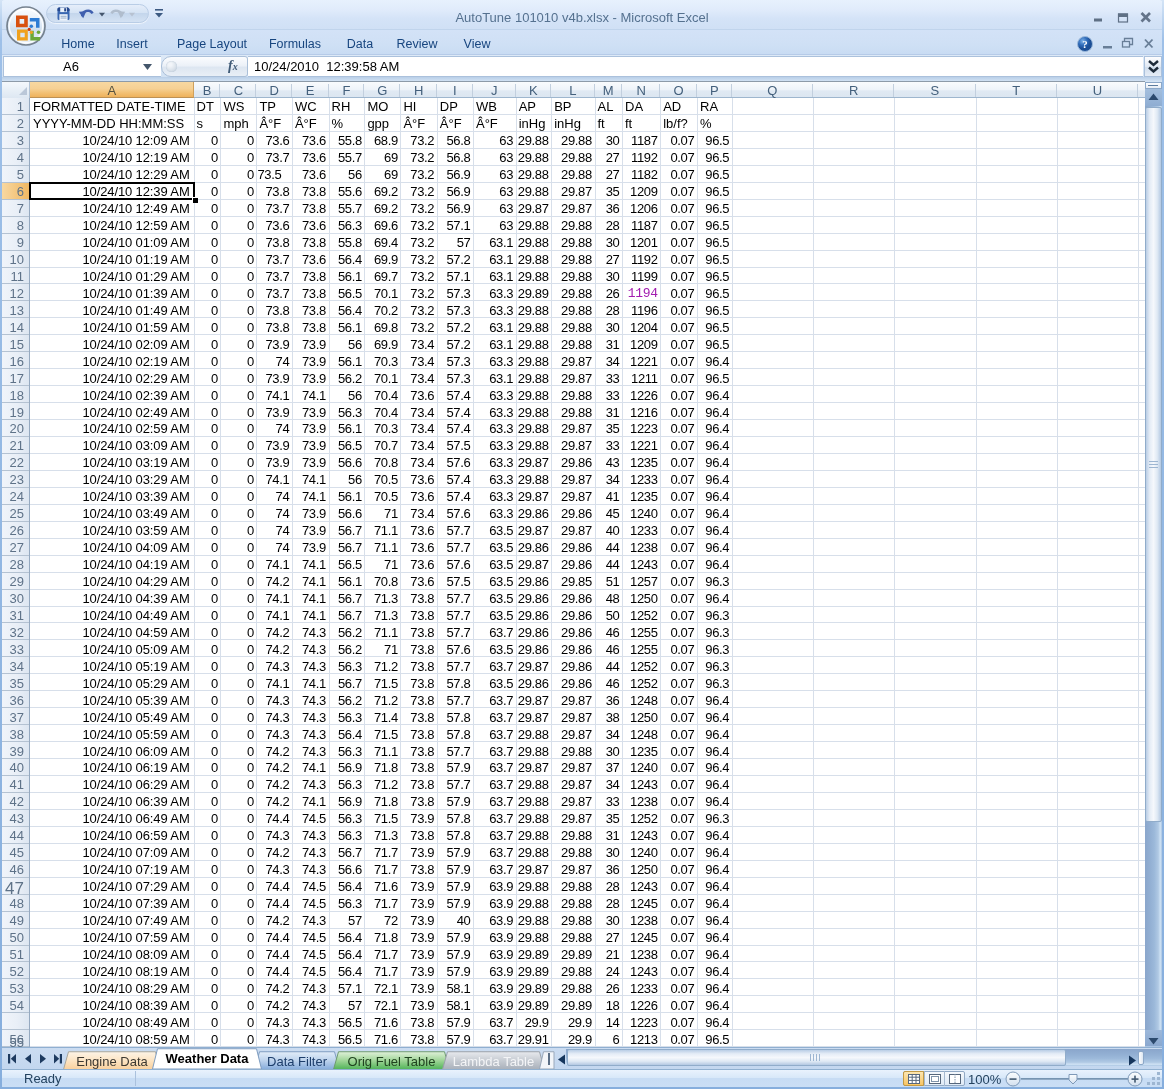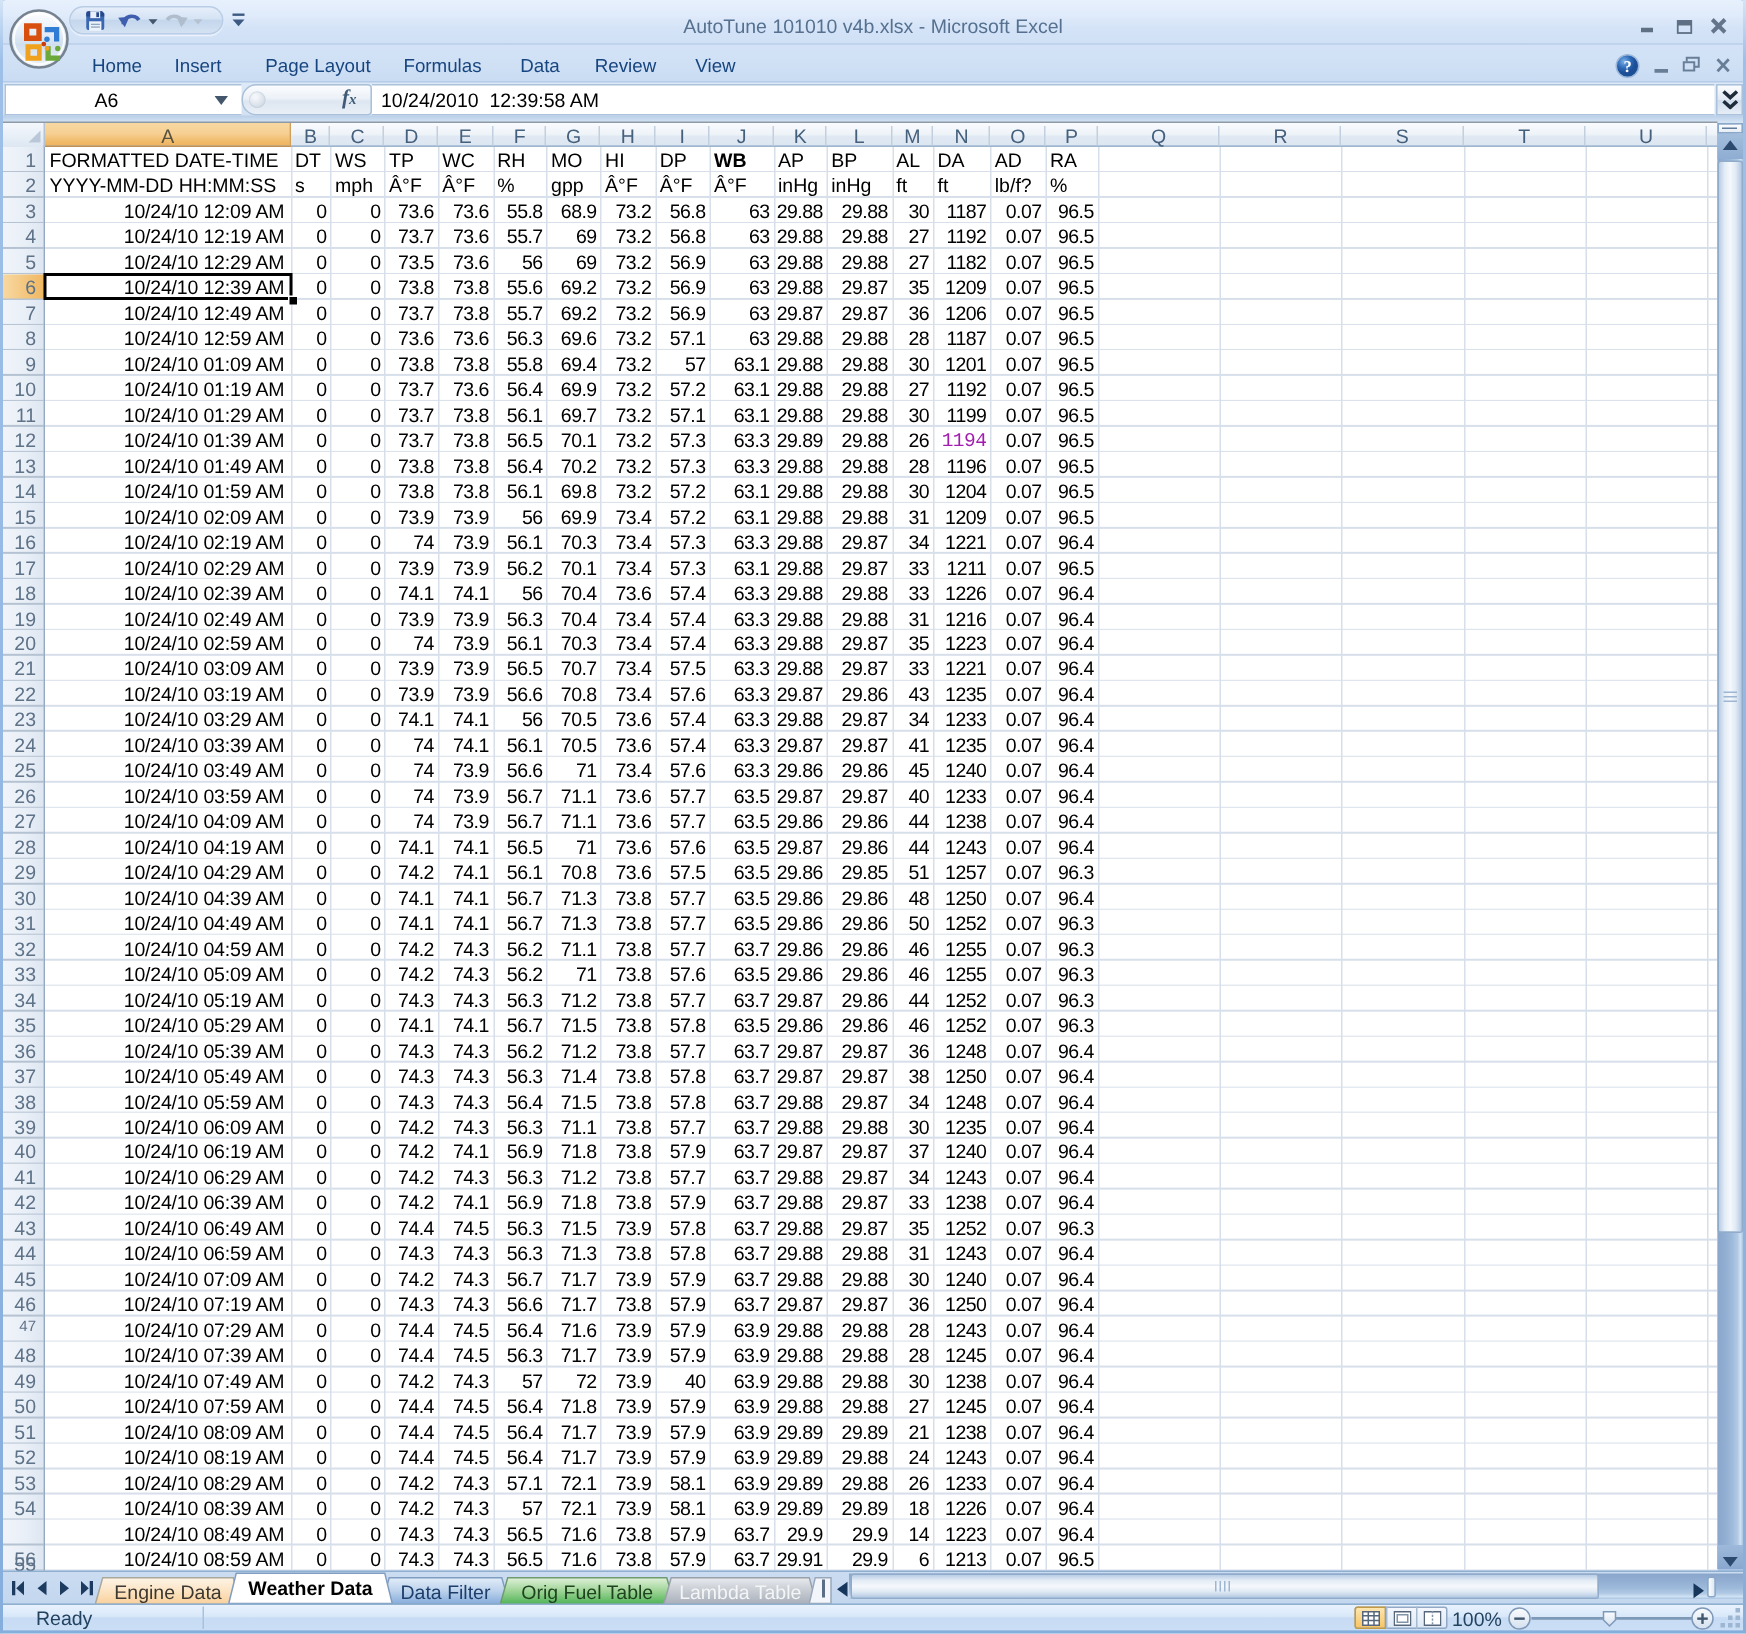--- a/index.html
+++ b/index.html
@@ -205,40 +205,40 @@
 <div class="abs" style="left:2px;top:709.60px;width:22px;text-align:right;font-size:13px;color:#5e7288;">37</div>
 <div class="abs" style="left:2px;top:726.55px;width:22px;text-align:right;font-size:13px;color:#5e7288;">38</div>
 <div class="abs" style="left:2px;top:743.50px;width:22px;text-align:right;font-size:13px;color:#5e7288;">39</div>
 <div class="abs" style="left:2px;top:760.45px;width:22px;text-align:right;font-size:13px;color:#5e7288;">40</div>
 <div class="abs" style="left:2px;top:777.40px;width:22px;text-align:right;font-size:13px;color:#5e7288;">41</div>
 <div class="abs" style="left:2px;top:794.35px;width:22px;text-align:right;font-size:13px;color:#5e7288;">42</div>
 <div class="abs" style="left:2px;top:811.30px;width:22px;text-align:right;font-size:13px;color:#5e7288;">43</div>
 <div class="abs" style="left:2px;top:828.25px;width:22px;text-align:right;font-size:13px;color:#5e7288;">44</div>
 <div class="abs" style="left:2px;top:845.20px;width:22px;text-align:right;font-size:13px;color:#5e7288;">45</div>
 <div class="abs" style="left:2px;top:862.15px;width:22px;text-align:right;font-size:13px;color:#5e7288;">46</div>
-<div class="abs" style="left:2px;top:879.10px;width:22px;text-align:right;font-size:10px;color:#5e7288;">47</div>
+<div class="abs" style="left:2px;top:879.10px;width:22px;text-align:right;font-size:17px;color:#5e7288;">47</div>
 <div class="abs" style="left:2px;top:896.05px;width:22px;text-align:right;font-size:13px;color:#5e7288;">48</div>
 <div class="abs" style="left:2px;top:913.00px;width:22px;text-align:right;font-size:13px;color:#5e7288;">49</div>
 <div class="abs" style="left:2px;top:929.95px;width:22px;text-align:right;font-size:13px;color:#5e7288;">50</div>
 <div class="abs" style="left:2px;top:946.90px;width:22px;text-align:right;font-size:13px;color:#5e7288;">51</div>
 <div class="abs" style="left:2px;top:963.85px;width:22px;text-align:right;font-size:13px;color:#5e7288;">52</div>
 <div class="abs" style="left:2px;top:980.80px;width:22px;text-align:right;font-size:13px;color:#5e7288;">53</div>
 <div class="abs" style="left:2px;top:997.75px;width:22px;text-align:right;font-size:13px;color:#5e7288;">54</div>
 <div class="abs" style="left:2px;top:1014.70px;width:22px;text-align:right;font-size:13px;color:#5e7288;margin-top:20px;">55</div>
 <div class="abs" style="left:2px;top:1031.65px;width:22px;text-align:right;font-size:13px;color:#5e7288;">56</div>
 <span class="abs" style="left:33.0px;top:99.40px;font-size:13px;color:#000;white-space:nowrap;">FORMATTED DATE-TIME</span>
 <span class="abs" style="left:196.6px;top:99.40px;font-size:13px;color:#000;white-space:nowrap;">DT</span>
 <span class="abs" style="left:223.4px;top:99.40px;font-size:13px;color:#000;white-space:nowrap;">WS</span>
 <span class="abs" style="left:259.4px;top:99.40px;font-size:13px;color:#000;white-space:nowrap;">TP</span>
 <span class="abs" style="left:294.9px;top:99.40px;font-size:13px;color:#000;white-space:nowrap;">WC</span>
 <span class="abs" style="left:331.5px;top:99.40px;font-size:13px;color:#000;white-space:nowrap;">RH</span>
 <span class="abs" style="left:367.4px;top:99.40px;font-size:13px;color:#000;white-space:nowrap;">MO</span>
 <span class="abs" style="left:403.4px;top:99.40px;font-size:13px;color:#000;white-space:nowrap;">HI</span>
 <span class="abs" style="left:439.8px;top:99.40px;font-size:13px;color:#000;white-space:nowrap;">DP</span>
-<span class="abs" style="left:476.0px;top:99.40px;font-size:13px;color:#000;white-space:nowrap;font-weight:bold;">WB</span>
+<span class="abs" style="left:476.0px;top:99.40px;font-size:13px;color:#000;white-space:nowrap;">WB</span>
 <span class="abs" style="left:518.7px;top:99.40px;font-size:13px;color:#000;white-space:nowrap;">AP</span>
 <span class="abs" style="left:554.2px;top:99.40px;font-size:13px;color:#000;white-space:nowrap;">BP</span>
 <span class="abs" style="left:597.5px;top:99.40px;font-size:13px;color:#000;white-space:nowrap;">AL</span>
 <span class="abs" style="left:625.0px;top:99.40px;font-size:13px;color:#000;white-space:nowrap;">DA</span>
 <span class="abs" style="left:663.2px;top:99.40px;font-size:13px;color:#000;white-space:nowrap;">AD</span>
 <span class="abs" style="left:700.0px;top:99.40px;font-size:13px;color:#000;white-space:nowrap;">RA</span>
 <span class="abs" style="left:33.0px;top:116.35px;font-size:13px;color:#000;white-space:nowrap;">YYYY-MM-DD HH:MM:SS</span>
 <span class="abs" style="left:196.6px;top:116.35px;font-size:13px;color:#000;white-space:nowrap;">s</span>
 <span class="abs" style="left:223.4px;top:116.35px;font-size:13px;color:#000;white-space:nowrap;">mph</span>
 <span class="abs" style="left:259.4px;top:116.35px;font-size:13px;color:#000;white-space:nowrap;">Â°F</span>
@@ -282,21 +282,21 @@
 <span class="abs" style="left:474.0px;top:150.25px;width:39.1px;text-align:right;font-size:13px;letter-spacing:-0.35px;color:#000;">63</span>
 <span class="abs" style="left:516.7px;top:150.25px;width:31.9px;text-align:right;font-size:13px;letter-spacing:-0.35px;color:#000;">29.88</span>
 <span class="abs" style="left:552.2px;top:150.25px;width:39.7px;text-align:right;font-size:13px;letter-spacing:-0.35px;color:#000;">29.88</span>
 <span class="abs" style="left:595.5px;top:150.25px;width:23.9px;text-align:right;font-size:13px;letter-spacing:-0.35px;color:#000;">27</span>
 <span class="abs" style="left:623.0px;top:150.25px;width:34.6px;text-align:right;font-size:13px;letter-spacing:-0.35px;color:#000;">1192</span>
 <span class="abs" style="left:661.2px;top:150.25px;width:33.2px;text-align:right;font-size:13px;letter-spacing:-0.35px;color:#000;">0.07</span>
 <span class="abs" style="left:698.0px;top:150.25px;width:31.2px;text-align:right;font-size:13px;letter-spacing:-0.35px;color:#000;">96.5</span>
 <span class="abs" style="left:31.0px;top:167.20px;width:158.6px;text-align:right;font-size:13px;letter-spacing:-0.12px;color:#000;">10/24/10 12:29 AM</span>
 <span class="abs" style="left:194.6px;top:167.20px;width:23.2px;text-align:right;font-size:13px;letter-spacing:-0.35px;color:#000;">0</span>
 <span class="abs" style="left:221.4px;top:167.20px;width:32.4px;text-align:right;font-size:13px;letter-spacing:-0.35px;color:#000;">0</span>
-<span class="abs" style="left:257.4px;top:167.20px;width:31.9px;text-align:right;font-size:13px;letter-spacing:-0.35px;color:#000;">73.5</span>
+<span class="abs" style="left:257.4px;top:167.20px;width:31.9px;text-align:left;font-size:13px;letter-spacing:-0.35px;color:#000;">73.5</span>
 <span class="abs" style="left:292.9px;top:167.20px;width:33.0px;text-align:right;font-size:13px;letter-spacing:-0.35px;color:#000;">73.6</span>
 <span class="abs" style="left:329.5px;top:167.20px;width:32.3px;text-align:right;font-size:13px;letter-spacing:-0.35px;color:#000;">56</span>
 <span class="abs" style="left:365.4px;top:167.20px;width:32.4px;text-align:right;font-size:13px;letter-spacing:-0.35px;color:#000;">69</span>
 <span class="abs" style="left:401.4px;top:167.20px;width:32.8px;text-align:right;font-size:13px;letter-spacing:-0.35px;color:#000;">73.2</span>
 <span class="abs" style="left:437.8px;top:167.20px;width:32.6px;text-align:right;font-size:13px;letter-spacing:-0.35px;color:#000;">56.9</span>
 <span class="abs" style="left:474.0px;top:167.20px;width:39.1px;text-align:right;font-size:13px;letter-spacing:-0.35px;color:#000;">63</span>
 <span class="abs" style="left:516.7px;top:167.20px;width:31.9px;text-align:right;font-size:13px;letter-spacing:-0.35px;color:#000;">29.88</span>
 <span class="abs" style="left:552.2px;top:167.20px;width:39.7px;text-align:right;font-size:13px;letter-spacing:-0.35px;color:#000;">29.88</span>
 <span class="abs" style="left:595.5px;top:167.20px;width:23.9px;text-align:right;font-size:13px;letter-spacing:-0.35px;color:#000;">27</span>
 <span class="abs" style="left:623.0px;top:167.20px;width:34.6px;text-align:right;font-size:13px;letter-spacing:-0.35px;color:#000;">1182</span>

